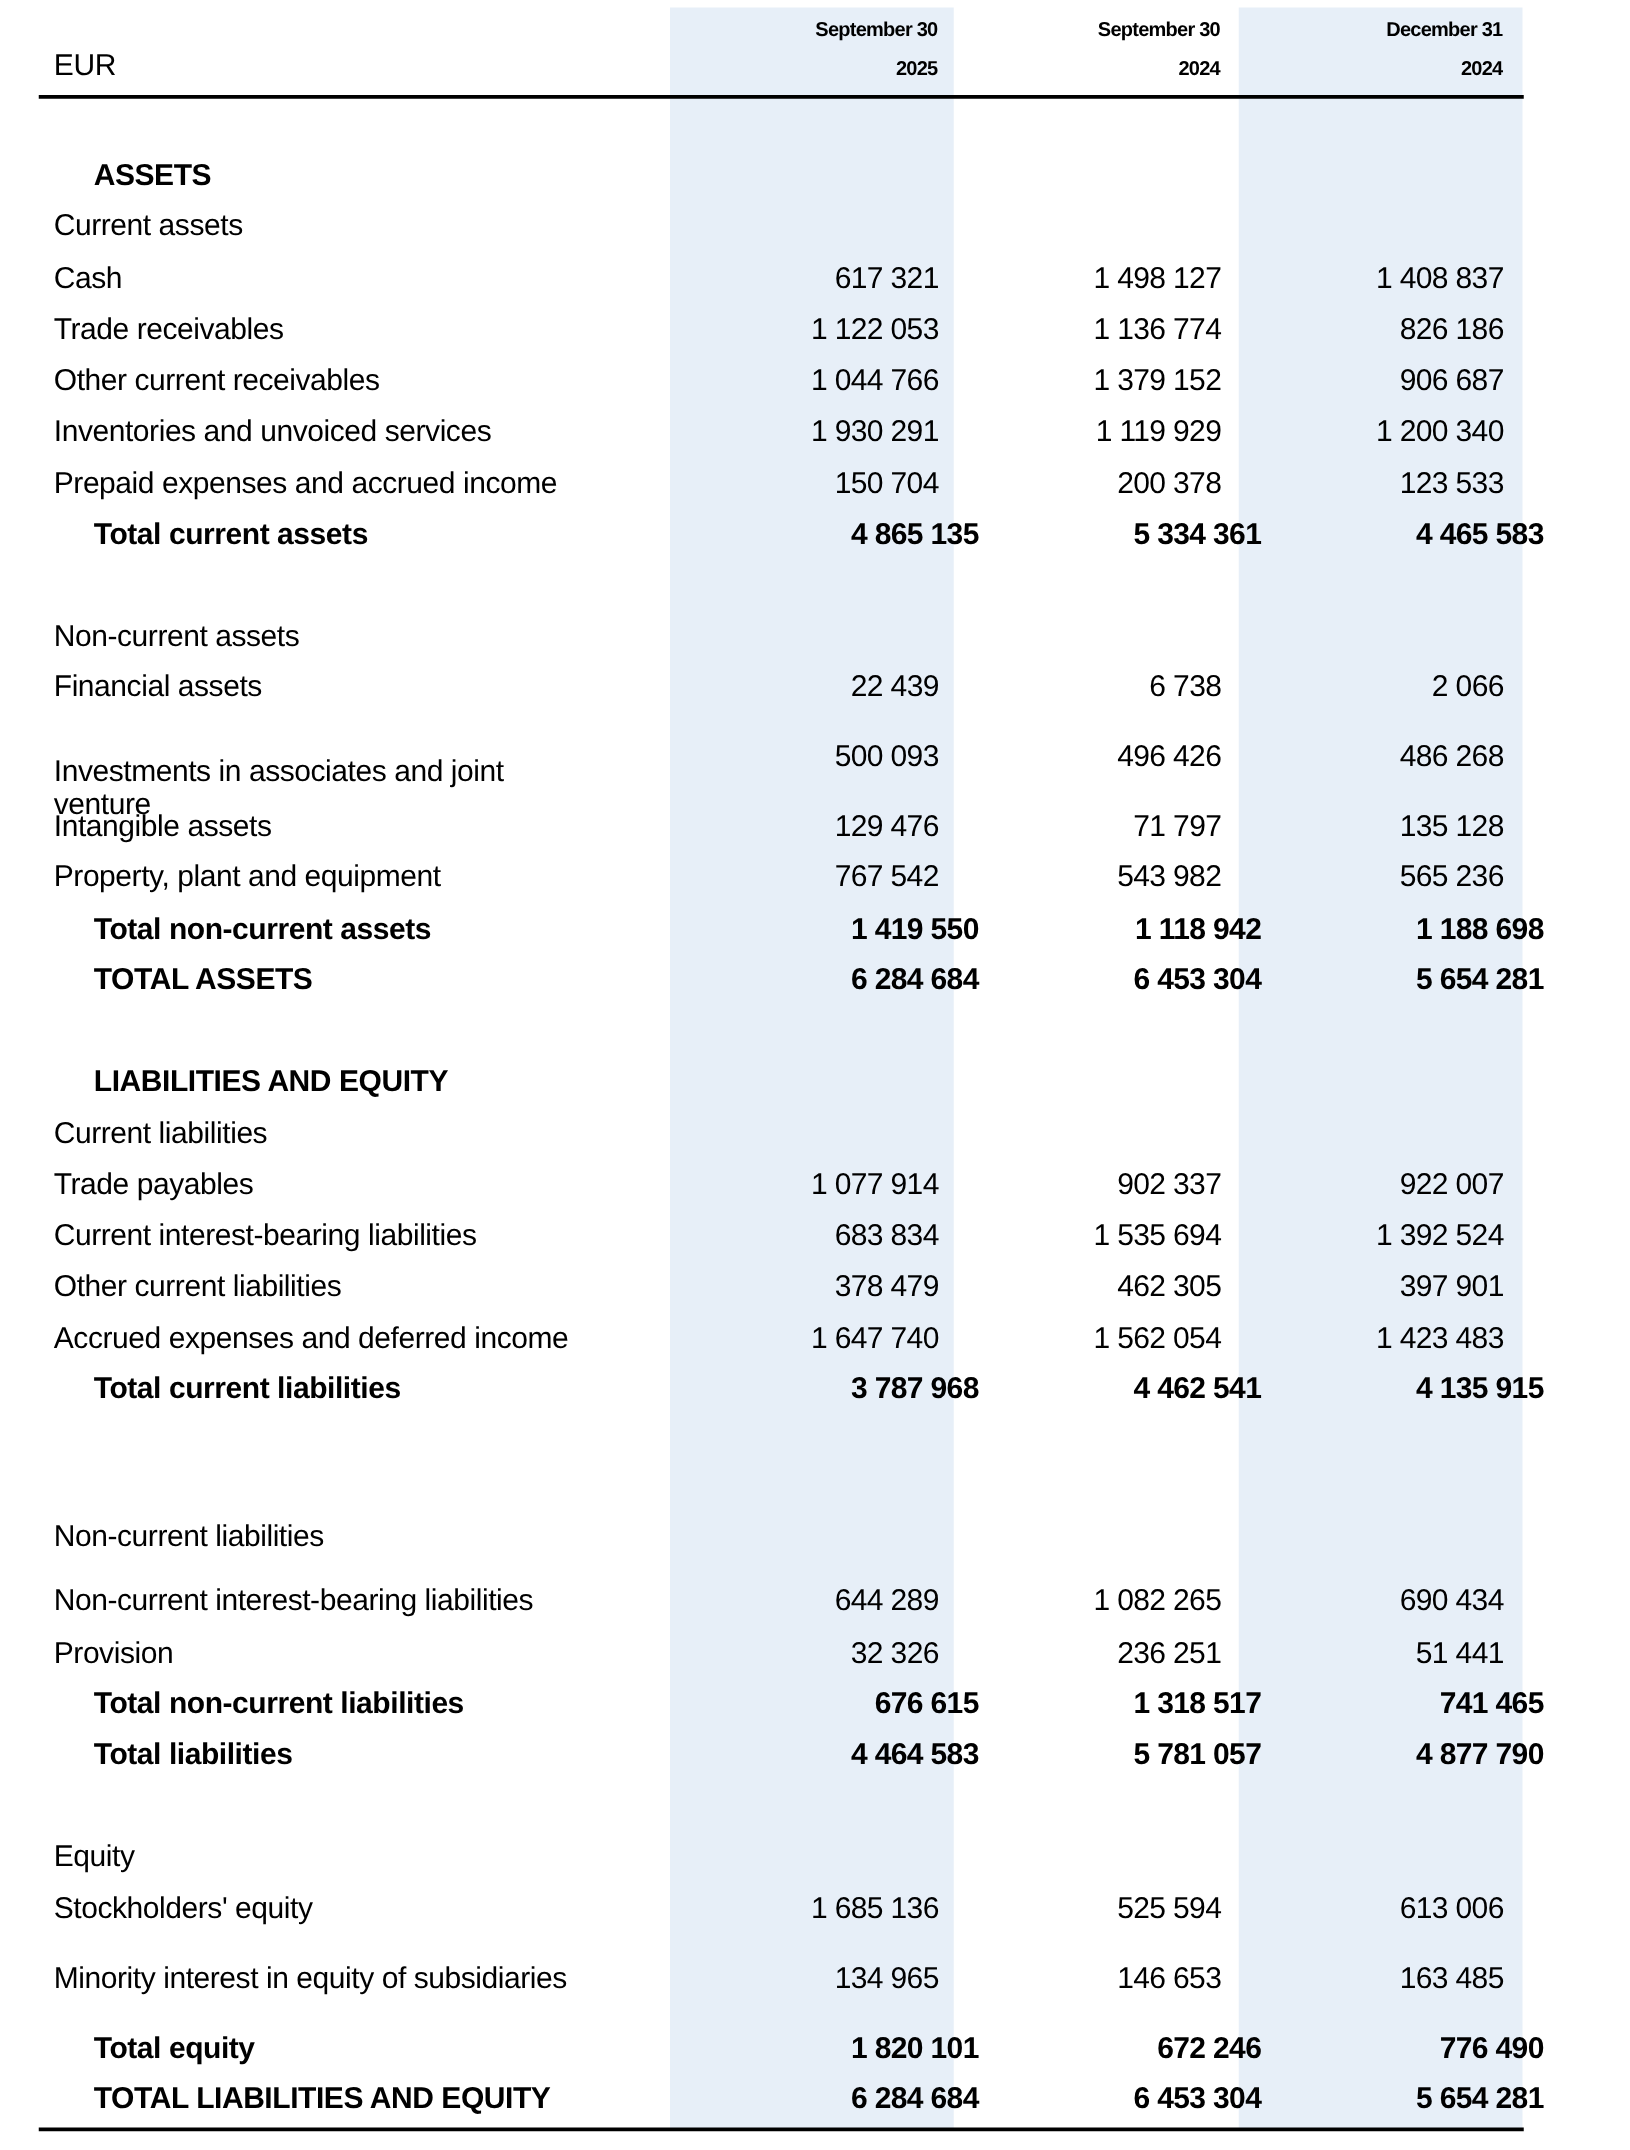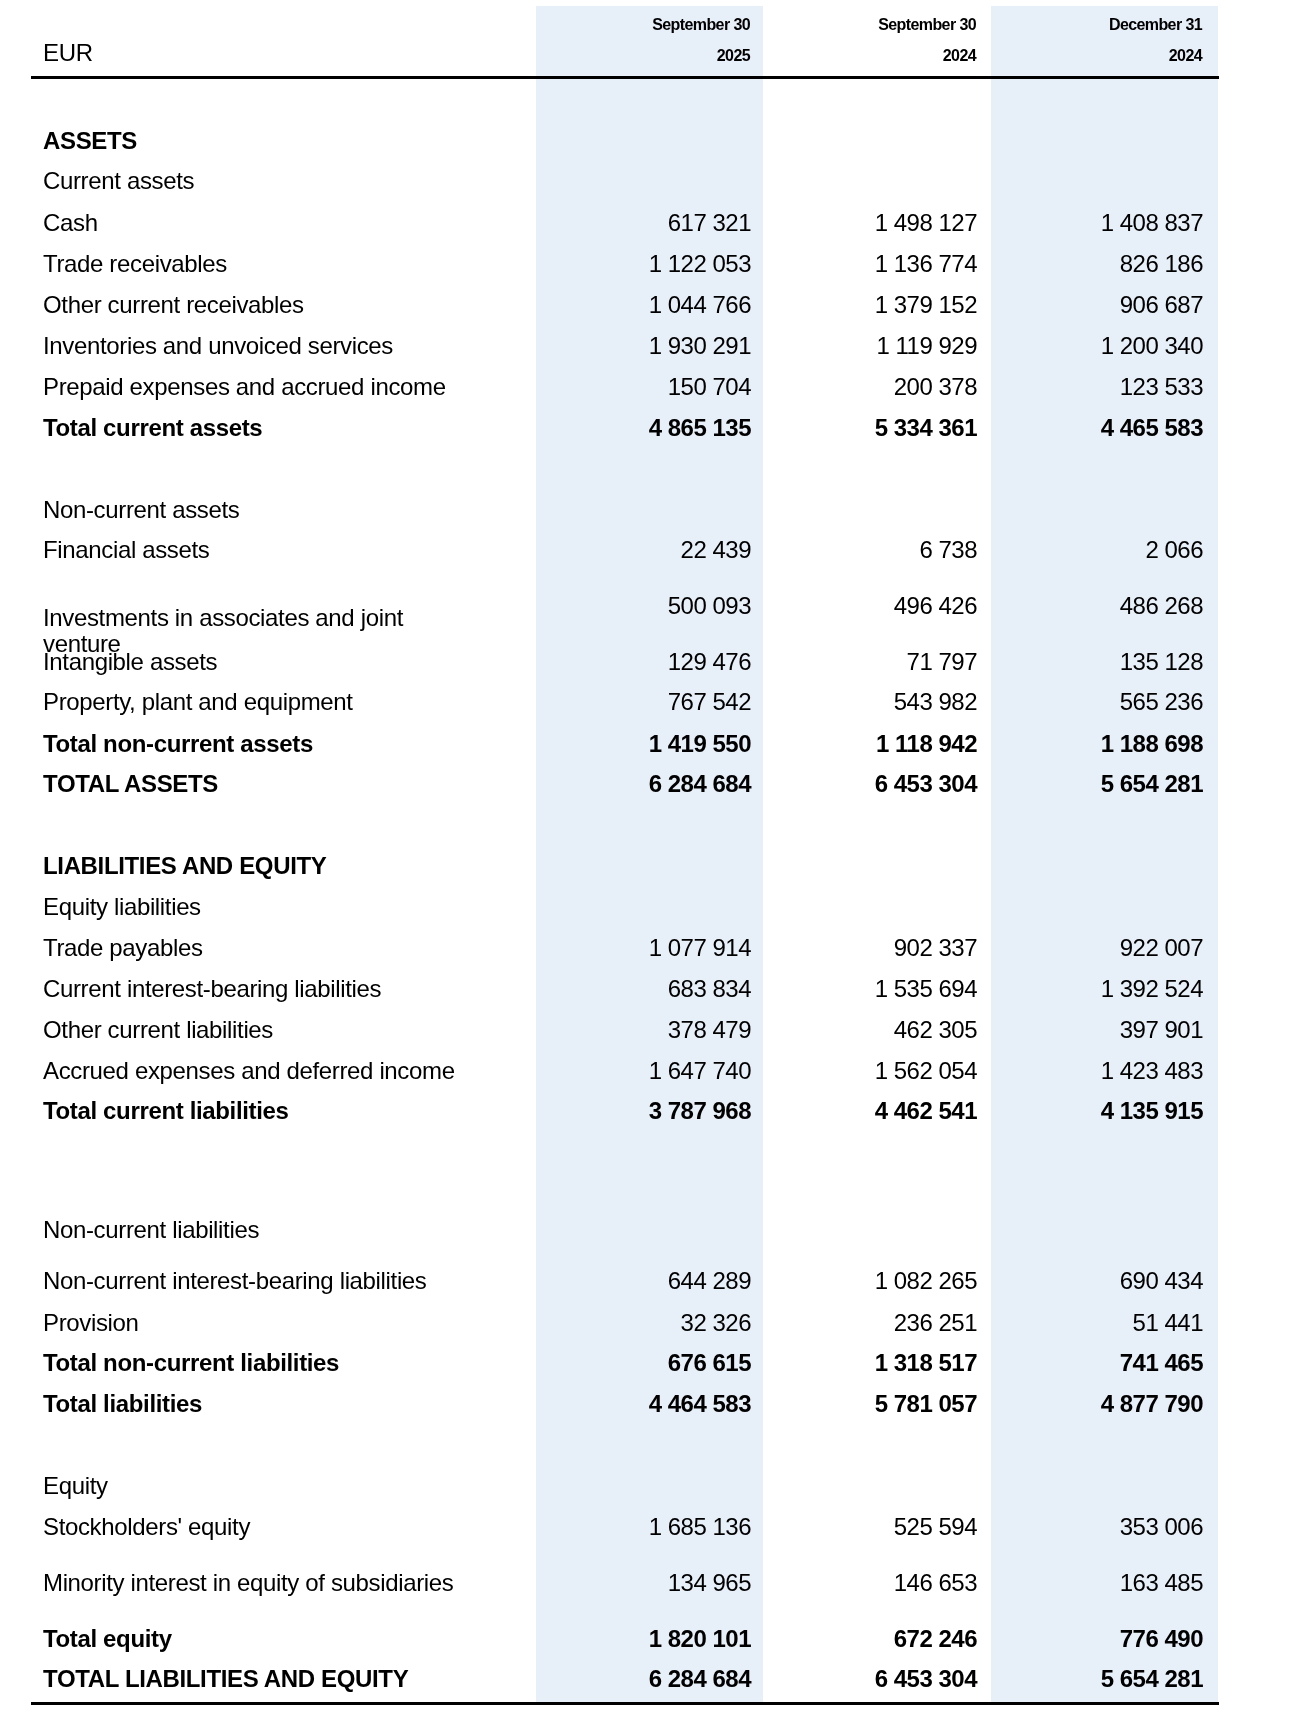--- a/index.html
+++ b/index.html
@@ -9,21 +9,21 @@
   .rule { position: absolute; left: 31px; width: 1188px; height: 3px; background: #000; }
   .hdr-col { position: absolute; width: 210px; text-align: right; font-weight: bold;
              font-size: 16px; line-height: 31px; letter-spacing: -0.6px; }
   .eur { position: absolute; left: 43px; top: 38px; font-size: 24px; line-height: 30px; letter-spacing: -0.3px; }
   .row { position: absolute; left: 0; width: 1304px; height: 0; }
   .lbl { position: absolute; left: 43px; width: 470px; font-size: 24px; line-height: 28px;
          transform: translateY(-50%); top: 0; letter-spacing: -0.35px; }
   .num { position: absolute; width: 200px; text-align: right; font-size: 24px; line-height: 28px;
          transform: translateY(-50%); top: 0; letter-spacing: -0.5px; }
   .c1 { left: 551px; } .c2 { left: 777px; } .c3 { left: 1003px; }
-  .bold { font-weight: bold; }
+  .bold { font-weight: bold; margin-left: 32px; }
   .ital { }
 </style>
 </head>
 <body>
 
 <div class="shade" style="left:536px;"></div>
 <div class="shade" style="left:991px;"></div>
 
 <div class="eur">EUR</div>
 <div class="hdr-col" style="left:540px; top:9px;">
@@ -121,21 +121,21 @@
     <div class="row" style="top: 784px;">
       <div class="lbl bold">TOTAL ASSETS</div>
       <div class="num c1 bold">6 284 684</div>
       <div class="num c2 bold">6 453 304</div>
       <div class="num c3 bold">5 654 281</div>
     </div>
     <div class="row" style="top: 866px;">
       <div class="lbl bold">LIABILITIES AND EQUITY</div>
     </div>
     <div class="row" style="top: 907px;">
-      <div class="lbl">Equity liabilities</div>
+      <div class="lbl">Current liabilities</div>
     </div>
     <div class="row" style="top: 948px;">
       <div class="lbl">Trade payables</div>
       <div class="num c1">1 077 914</div>
       <div class="num c2">902 337</div>
       <div class="num c3">922 007</div>
     </div>
     <div class="row" style="top: 989px;">
       <div class="lbl">Current interest-bearing liabilities</div>
       <div class="num c1">683 834</div>
@@ -187,21 +187,21 @@
       <div class="num c2 bold">5 781 057</div>
       <div class="num c3 bold">4 877 790</div>
     </div>
     <div class="row" style="top: 1486px;">
       <div class="lbl ital">Equity</div>
     </div>
     <div class="row" style="top: 1527px;">
       <div class="lbl">Stockholders' equity</div>
       <div class="num c1">1 685 136</div>
       <div class="num c2">525 594</div>
-      <div class="num c3">353 006</div>
+      <div class="num c3">613 006</div>
     </div>
     <div class="row" style="top: 1583px;">
       <div class="lbl" style="width: 430px; line-height: 26px;">Minority interest in equity of subsidiaries</div>
       <div class="num c1">134 965</div>
       <div class="num c2">146 653</div>
       <div class="num c3">163 485</div>
     </div>
     <div class="row" style="top: 1639px;">
       <div class="lbl bold">Total equity</div>
       <div class="num c1 bold">1 820 101</div>

